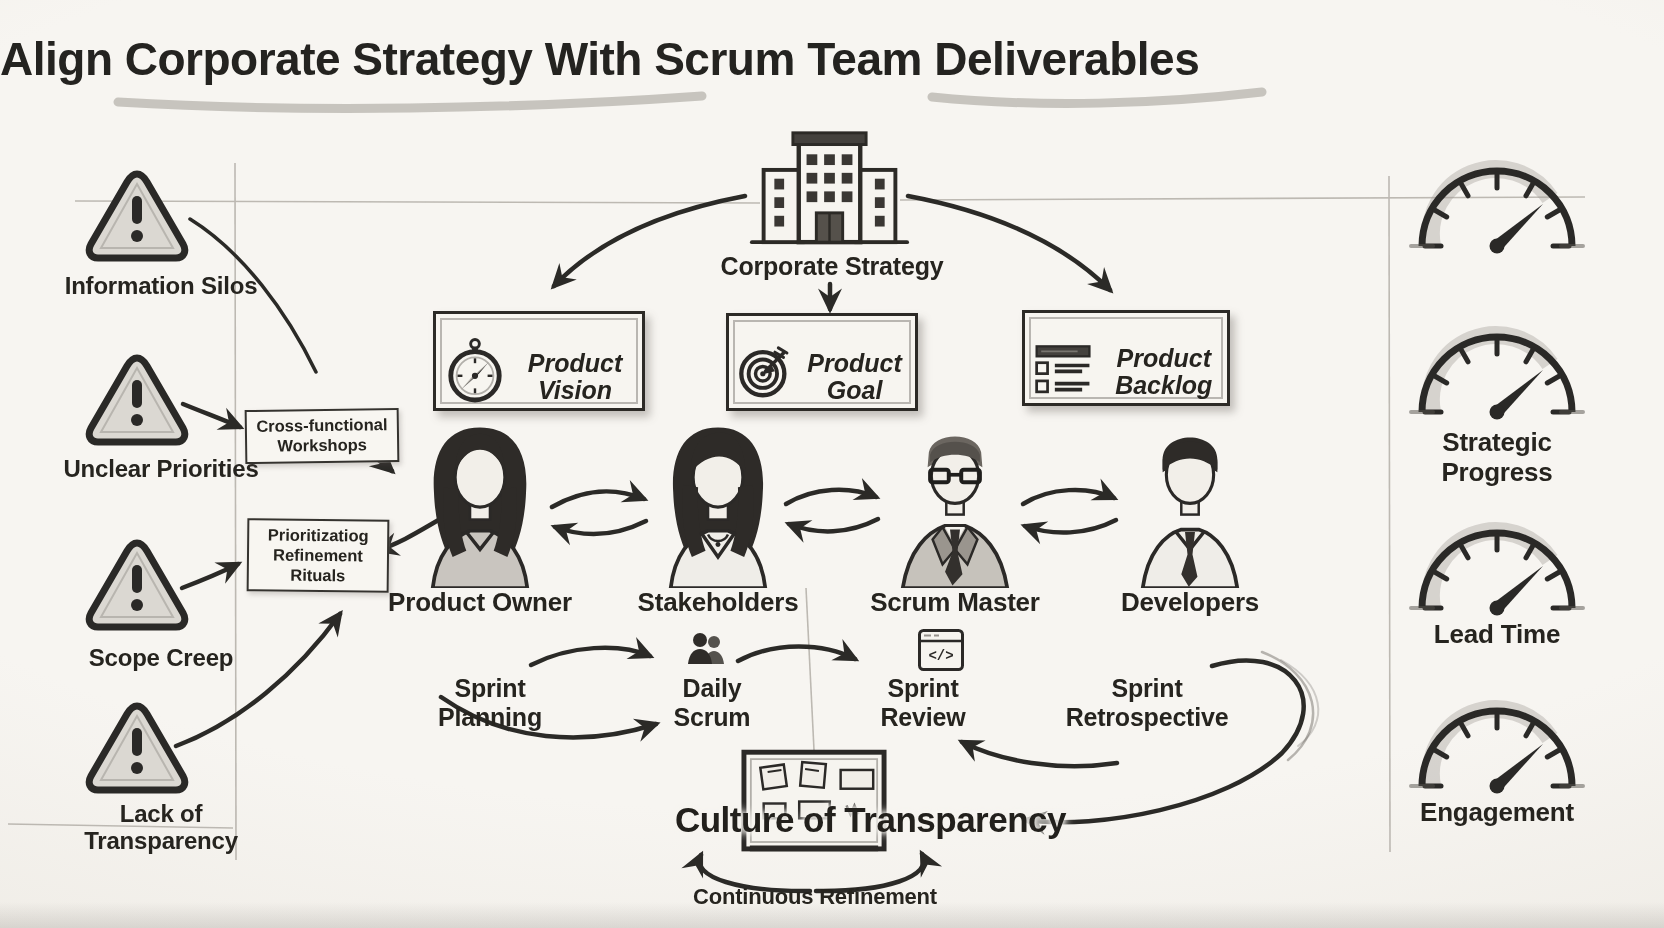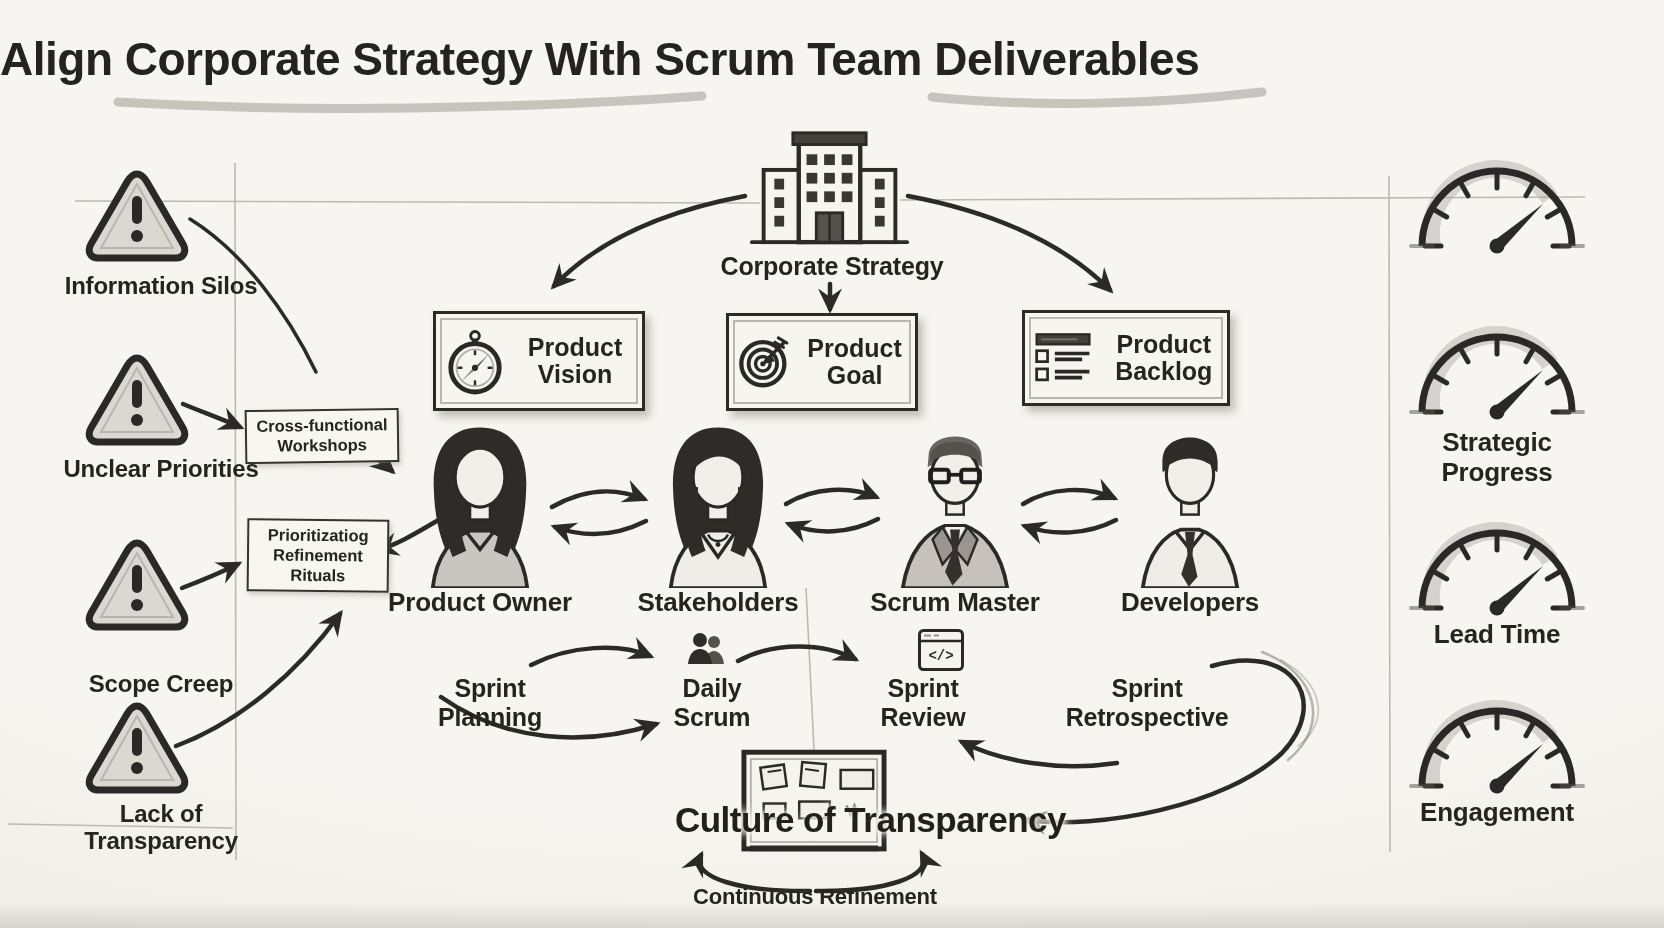--- a/index.html
+++ b/index.html
@@ -28,21 +28,21 @@
   }
   .note-box{
     position:absolute;background:#f8f6f1;border:2.5px solid #35332f;
     padding:5px 8px;text-align:center;font-weight:bold;font-size:16.5px;line-height:1.2;
     box-shadow:2px 3px 5px rgba(90,85,78,.25);
   }
   .note-box span{display:block;white-space:nowrap;}
   .artifact-box{
     position:absolute;background:#f7f5f0;border:3.5px solid #2c2a26;
     box-shadow:inset 0 0 0 4px #f7f5f0, inset 0 0 0 6px rgba(70,66,60,.35), 5px 6px 8px rgba(95,90,82,.35);
-    display:flex;align-items:center;justify-content:center;gap:10px;padding:4px 8px;box-sizing:border-box;
+    display:flex;align-items:flex-end;justify-content:center;gap:10px;padding:4px 8px;box-sizing:border-box;font-style:italic;
   }
   .artifact-box .a-label{font-weight:bold;font-size:25px;line-height:1.08;text-align:center;width:118px;}
   .svg-layer{position:absolute;inset:0;width:1664px;height:928px;}
   .culture-text{
     position:absolute;left:586px;top:800px;width:480px;text-align:right;
     font-size:35px;font-weight:bold;letter-spacing:-0.5px;z-index:5;color:#22201c;
     text-shadow:0 0 5px #f6f4ef,0 0 8px #f6f4ef,0 0 12px #f6f4ef;
   }
 </style>
 </head>
@@ -123,21 +123,21 @@
       <circle cx="52" cy="68" r="6" fill="#2a2927"></circle>
   </svg>
   <div class="lbl lbl-24" style="left:37px;top:455px;width:200px">Unclear Priorities</div>
 
   <svg class="abs" style="left:85px;top:537px" width="104" height="96" viewBox="0 0 104 96">
     <path d="M52,6 C56,6 59,9 62,14 L98,76 C102,83 99,90 91,90 L13,90 C5,90 2,83 6,76 L42,14 C45,9 48,6 52,6 Z" fill="#dbd8d2" stroke="#2a2927" stroke-width="7" stroke-linejoin="round"></path>
     <path d="M52,16 L88,80 L16,80 Z" fill="none" stroke="#8f8b85" stroke-width="2" opacity="0.45"></path>
     <rect x="47" y="28" width="10" height="28" rx="5" fill="#2a2927"></rect>
       <circle cx="52" cy="68" r="6" fill="#2a2927"></circle>
   </svg>
-  <div class="lbl lbl-24" style="left:37px;top:670px;width:200px">Scope Creep</div>
+  <div class="lbl lbl-24" style="left:37px;top:644px;width:200px">Scope Creep</div>
 
   <svg class="abs" style="left:85px;top:700px" width="104" height="96" viewBox="0 0 104 96">
     <path d="M52,6 C56,6 59,9 62,14 L98,76 C102,83 99,90 91,90 L13,90 C5,90 2,83 6,76 L42,14 C45,9 48,6 52,6 Z" fill="#dbd8d2" stroke="#2a2927" stroke-width="7" stroke-linejoin="round"></path>
     <path d="M52,16 L88,80 L16,80 Z" fill="none" stroke="#8f8b85" stroke-width="2" opacity="0.45"></path>
     <rect x="47" y="28" width="10" height="28" rx="5" fill="#2a2927"></rect>
       <circle cx="52" cy="68" r="6" fill="#2a2927"></circle>
   </svg>
   <div class="lbl lbl-24" style="left:37px;top:800px;width:200px">Lack of Transparency</div>
 
   <div class="note-box" style="left:245px;top:409px;width:134px;transform:rotate(-0.8deg)">

